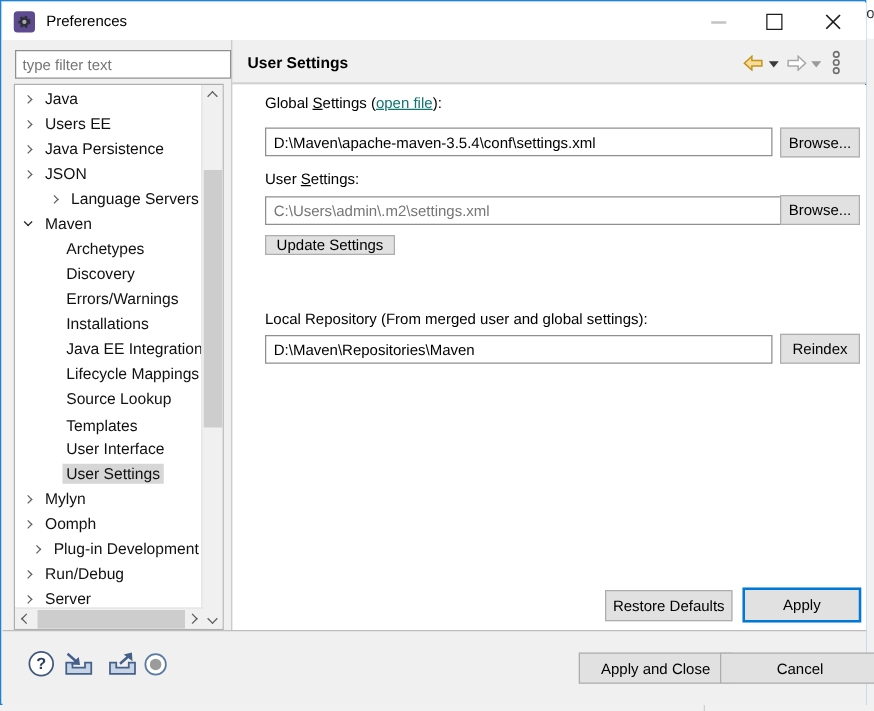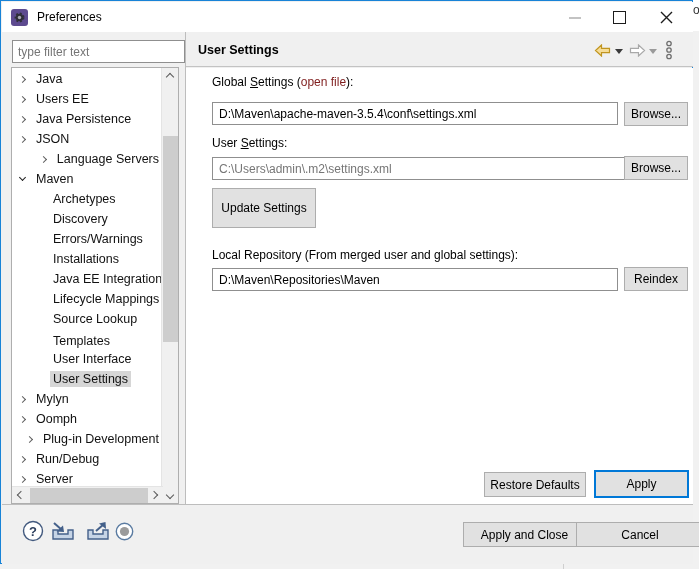--- a/index.html
+++ b/index.html
@@ -60,21 +60,21 @@
   #rp-header { left:185px; top:31px; width:507px; height:35px; background:#f0f0f0;
     border-bottom:1px solid #c3c3c3; }
   #rp-title { left:197px; top:42px; font-size:12.5px; font-weight:bold; color:#000; }
   #rp-content { left:185px; top:67px; width:507px; height:436px; background:#ffffff; }
   .navtri { width:0; height:0; border-left:4px solid transparent; border-right:4px solid transparent;
     border-top:5px solid #3a3a3a; }
   .navtri.dim { border-top-color:#9a9a9a; }
 
   .lbl { position:absolute; font-size:12px; color:#000; }
   .lbl u { text-decoration:underline; }
-  a.link { color:#7f1d1d; cursor:pointer; }
+  a.link { color:#0f766e; text-decoration:underline; cursor:pointer; }
   .txt { position:absolute; height:23px; border:1px solid #8f8f8f; background:#fff;
     font-size:12px; padding:0 6px; font-family:"Liberation Sans", sans-serif; color:#000; }
   .txt.hint { color:#767676; }
   .btn { position:absolute; background:#e1e1e1; border:1px solid #adadad; font-size:12px;
     color:#000; font-family:"Liberation Sans", sans-serif; display:flex;
     align-items:center; justify-content:center; cursor:pointer; }
   .btn.default { border:2px solid #0078d7; }
 
   
   #bottom-strip { left:1px; top:503px; width:691px; height:60px; background:#f0f0f0;
@@ -231,21 +231,21 @@
   </span>
   <input class="txt" style="left: 211px; top: 101px; width: 406px;" value="D:\Maven\apache-maven-3.5.4\conf\settings.xml">
   <button class="btn" style="left:623px; top:101px; width:64px; height:24px;">Browse...</button>
 
   <span class="lbl" style="left:211px; top:135px;">
     <span>User </span><u>S</u><span>ettings:</span>
   </span>
   <input class="txt hint" style="left: 211px; top: 156px; width: 435px;" value="C:\Users\admin\.m2\settings.xml">
   <button class="btn" style="left:623px; top:155px; width:64px; height:24px;">Browse...</button>
 
-  <button class="btn" style="left:211px; top:187px; width:104px; height:40px;">Update Settings</button>
+  <button class="btn" style="left:211px; top:187px; width:104px; height:16px;">Update Settings</button>
 
   <span class="lbl" style="left:211px; top:247px;">Local Repository (From merged user and global settings):</span>
   <input class="txt" style="left: 211px; top: 267px; width: 406px;" value="D:\Maven\Repositories\Maven">
   <button class="btn" style="left:623px; top:266px; width:64px; height:24px;">Reindex</button>
 
   <button class="btn" style="left:483px; top:471px; width:102px; height:25px;">Restore Defaults</button>
   <button class="btn default" style="left:593px; top:469px; width:95px; height:28px;">Apply</button>
 
   <div class="abs" id="bottom-strip"></div>
 

